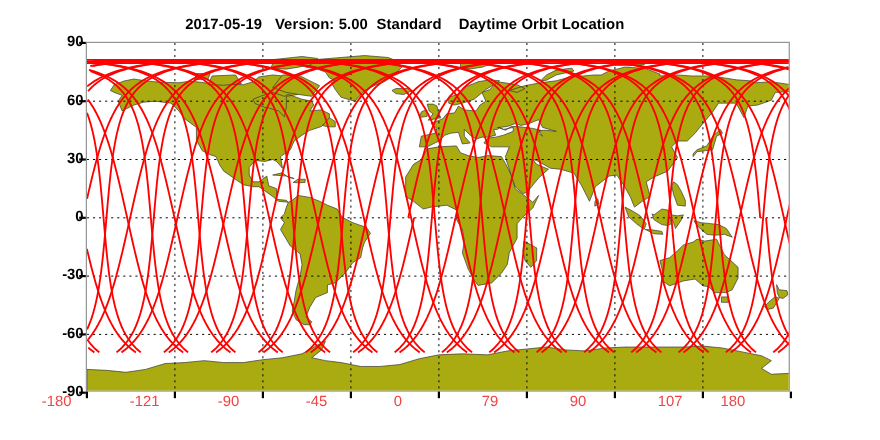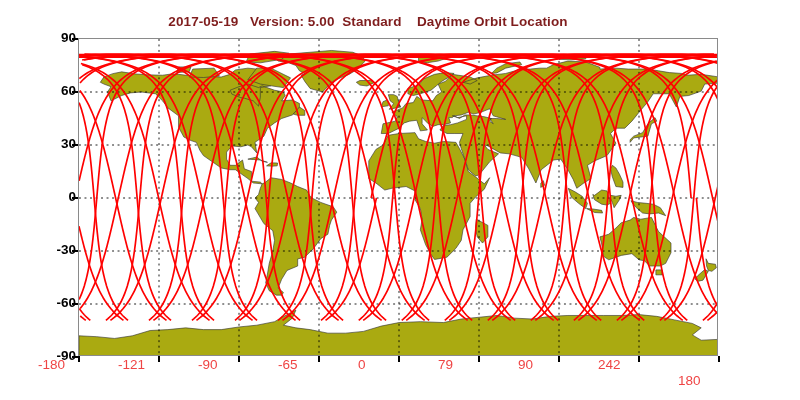--- a/index.html
+++ b/index.html
@@ -20,21 +20,21 @@
     background: #ffffff;
   }
   #chart-title {
     position: absolute;
     left: 0;
     top: 14px;
     width: 736px;
     text-align: center;
     font-size: 13.5px;
     font-weight: bold;
-    color: #7f1d1d;
+    color: #000000;
     letter-spacing: 0.1px;
     white-space: pre;
   }
   #plot-area {
     position: absolute;
     left: 78px;
     top: 38px;
     width: 640px;
     height: 318px;
     background: #ffffff;
@@ -244,27 +244,27 @@
       <div class="ytick-label" style="top: 296px;">-60</div>
       <div class="tickmark-y" style="top: 303px;"></div>
       <div class="ytick-label" style="top: 349px;">-90</div>
       <div class="tickmark-y" style="top: 356px;"></div>
       <div class="xtick-label" style="left: 38px; width: 80px;">-180</div>
       <div class="tickmark-x" style="left: 78px;"></div>
       <div class="xtick-label" style="left: 118px; width: 80px;">-121</div>
       <div class="tickmark-x" style="left: 158px;"></div>
       <div class="xtick-label" style="left: 198px; width: 80px;">-90</div>
       <div class="tickmark-x" style="left: 238px;"></div>
-      <div class="xtick-label" style="left: 278px; width: 80px;">-65</div>
+      <div class="xtick-label" style="left: 278px; width: 80px;">-45</div>
       <div class="tickmark-x" style="left: 318px;"></div>
       <div class="xtick-label" style="left: 358px; width: 80px;">0</div>
       <div class="tickmark-x" style="left: 398px;"></div>
       <div class="xtick-label" style="left: 438px; width: 80px;">79</div>
       <div class="tickmark-x" style="left: 478px;"></div>
       <div class="xtick-label" style="left: 518px; width: 80px;">90</div>
       <div class="tickmark-x" style="left: 558px;"></div>
-      <div class="xtick-label" style="left: 598px; width: 80px;">242</div>
+      <div class="xtick-label" style="left: 598px; width: 80px;">107</div>
       <div class="tickmark-x" style="left: 638px;"></div>
-      <div class="xtick-label" style="left: 678px; width: 80px; margin-top: 16px;">180</div>
+      <div class="xtick-label" style="left: 655px; width: 80px;">180</div>
       <div class="tickmark-x" style="left: 718px;"></div>
     </div>
 
 </div>
 
 </body></html>

